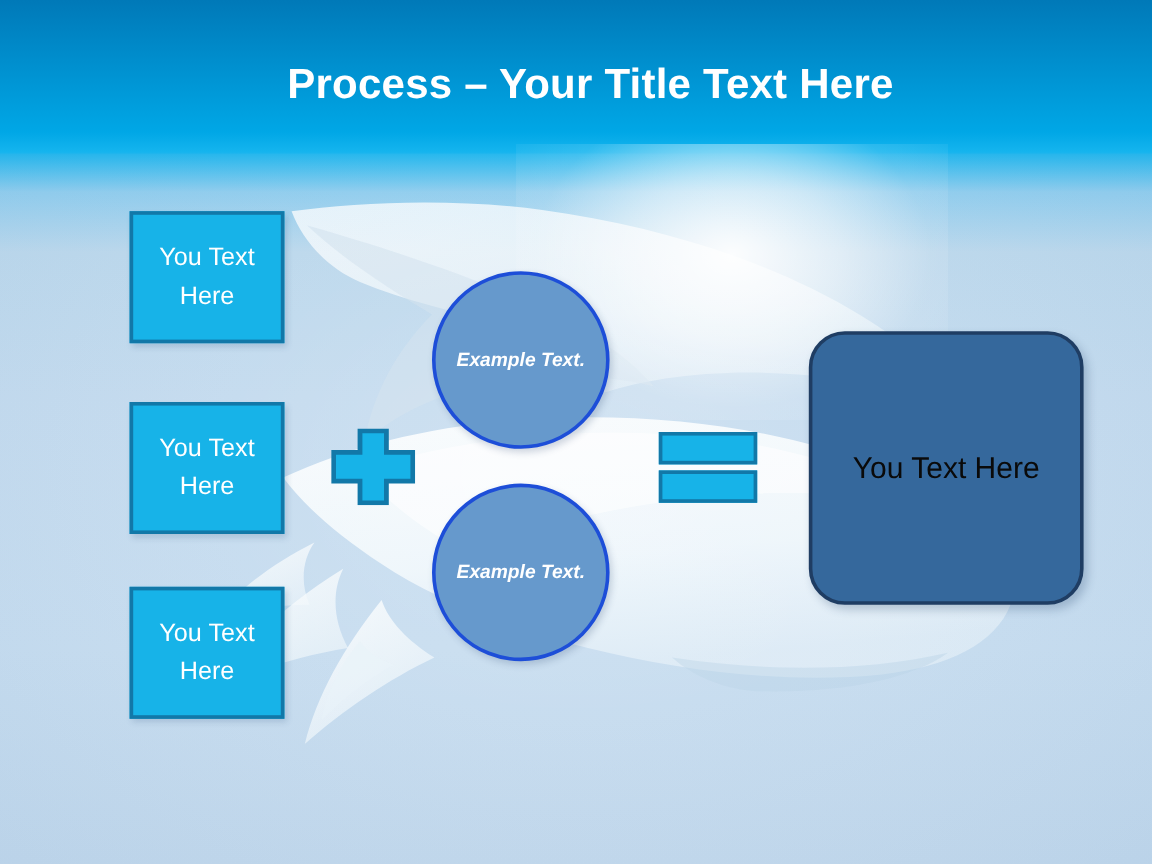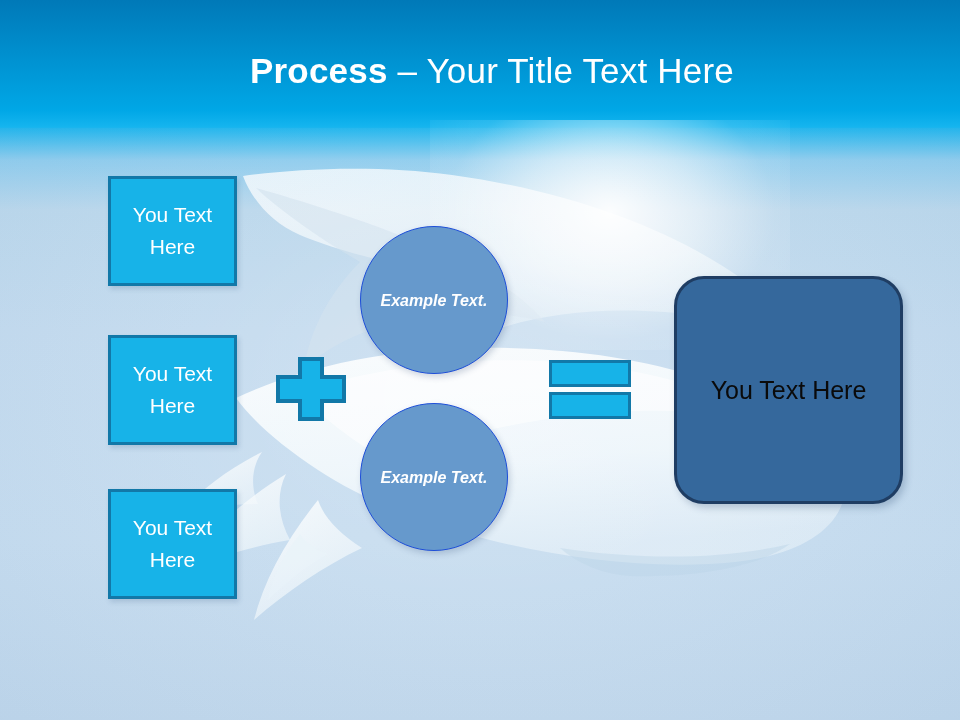--- a/index.html
+++ b/index.html
@@ -66,21 +66,21 @@
     left: 0; top: 49px;
     width: 960px;
     text-align: center;
     color: #ffffff;
     font-size: 35px;
     line-height: 44px;
     letter-spacing: 0.2px;
     white-space: nowrap;
   }
   .title .strong { font-weight: bold; margin-left: 24px; }
-  .title .rest   { font-weight: normal; margin-top: 13px; }
+  .title .rest   { font-weight: bold; margin-top: 13px; }
 
   
   .inbox {
     position: absolute;
     left: 108px;
     width: 129px;
     height: 110px;
     box-sizing: border-box;
     background: #17b3e8;
     border: 3px solid #1278a8;
@@ -106,21 +106,21 @@
     height: 64px;
   }
 
   
   .circle {
     position: absolute;
     width: 148px;
     height: 148px;
     border-radius: 50%;
     background: #6699cc;
-    border: 1px solid #1d4ed8;
+    border: 3px solid #1d4ed8;
     box-sizing: border-box;
     color: #ffffff;
     font-size: 16px;
     font-weight: bold;
     font-style: italic;
     line-height: 23px;
     text-align: center;
     display: flex;
     align-items: center;
     justify-content: center;

